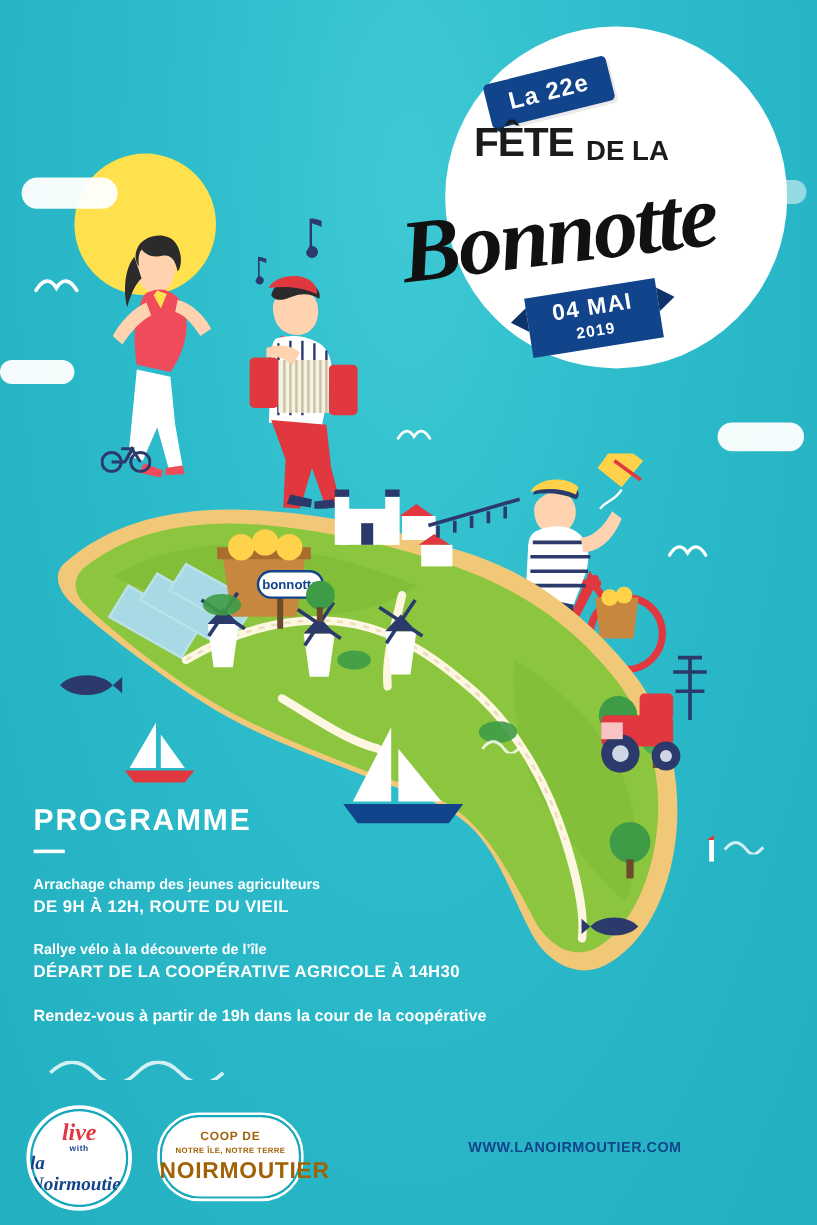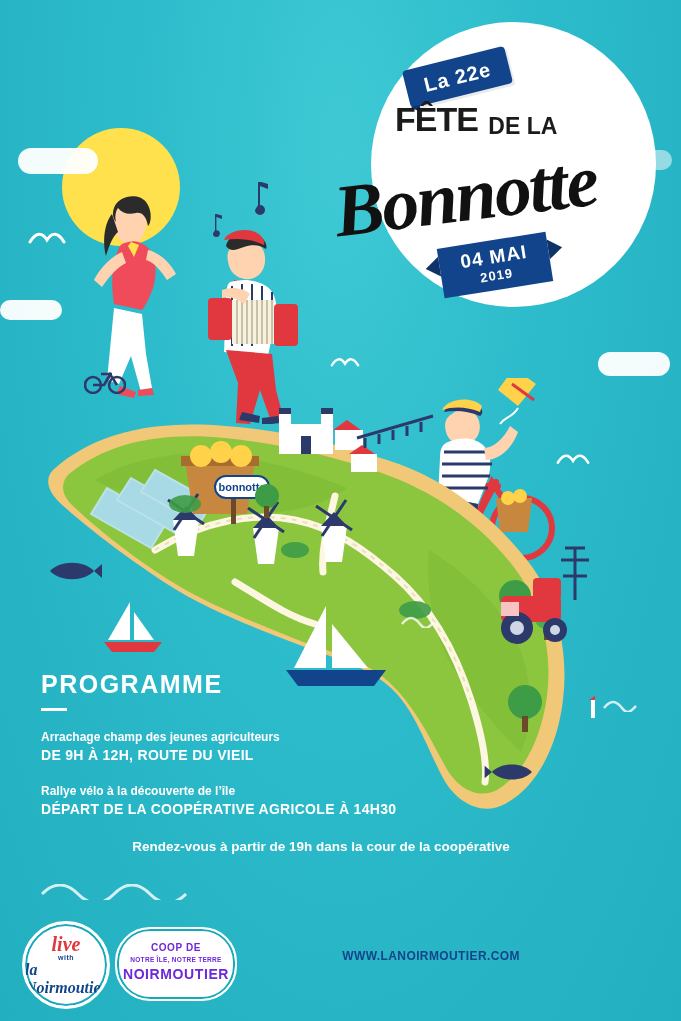--- a/index.html
+++ b/index.html
@@ -70,57 +70,57 @@
     border-top:10px solid transparent;border-bottom:10px solid transparent;border-left:14px solid #0d3468;
   }
   .date-ribbon .d1{display:block;font-size:19px;font-weight:bold;margin-top:6px;letter-spacing:1px;}
   .date-ribbon .d2{display:block;font-size:13px;font-weight:bold;letter-spacing:1px;}
 
   
   .island{position:absolute;left:35px;top:400px;width:560px;height:420px;}
 
   
   .programme{
-    position:absolute;left:41px;top:670px;width:560px;color:#ffffff;
+    position:absolute;left:28px;top:670px;width:560px;color:#ffffff;
   }
   .programme h1{
     margin:0;font-size:25px;font-weight:bold;letter-spacing:1.5px;
   }
   .prog-rule{width:26px;height:3px;background:#fff;margin:9px 0 18px 0;}
   .prog-item{margin-bottom:17px;}
   .prog-item .l1{font-size:12px;font-weight:bold;line-height:1.35;}
   .prog-item .l2{font-size:14px;font-weight:bold;letter-spacing:.3px;line-height:1.5;}
-  .prog-note{font-size:13.5px;font-weight:bold;line-height:1.55;margin-top:2px;text-align:center;}
-
-  
-  .footer{position:absolute;left:0;top:905px;width:556px;height:116px;}
+  .prog-note{font-size:13.5px;font-weight:bold;line-height:1.55;margin-top:2px;}
+
+  
+  .footer{position:absolute;left:0;top:905px;width:556px;height:116px;padding-left:48px;}
   .badge-live{
     position:absolute;left:22px;top:16px;width:82px;height:82px;border-radius:50%;
     background:#ffffff;border:3px solid #ffffff;
     display:flex;align-items:center;justify-content:center;flex-direction:column;
     box-shadow:0 0 0 2px #17a9bb inset;
     overflow:hidden;
   }
   .badge-live .lv1{
     font-family:"Liberation Serif",serif;font-style:italic;font-weight:bold;
     font-size:20px;color:#e0383e;line-height:1;
   }
   .badge-live .lv2{font-size:7px;color:#12448b;font-weight:bold;letter-spacing:.5px;}
   .badge-live .lv3{
     font-family:"Liberation Serif",serif;font-style:italic;font-size:16px;color:#12448b;font-weight:bold;
   }
   .badge-coop{
-    position:absolute;left:115px;top:22px;width:118px;height:70px;border-radius:35px;
+    position:absolute;left:131px;top:22px;width:118px;height:70px;border-radius:35px;
     background:#ffffff;border:2px solid #ffffff;
-    text-align:center;color:#6d28d9;
+    text-align:center;color:#a16207;
     box-shadow:0 0 0 2px #17a9bb inset;
   }
   .badge-coop .c1{font-size:10px;font-weight:bold;margin-top:13px;letter-spacing:.6px;}
   .badge-coop .c2{font-size:6.5px;font-weight:bold;letter-spacing:.3px;margin-top:3px;}
-  .badge-coop .c3{font-size:14px;font-weight:bold;letter-spacing:.6px;margin-top:3px;}
+  .badge-coop .c3{font-size:19px;font-weight:bold;letter-spacing:.6px;margin-top:3px;}
   .website{
     position:absolute;right:36px;top:44px;color:#12448b;font-size:12px;font-weight:bold;letter-spacing:.4px;
   }
 </style>
 </head>
 <body>
 
 <div class="poster">
 
   <div class="sun"></div>

